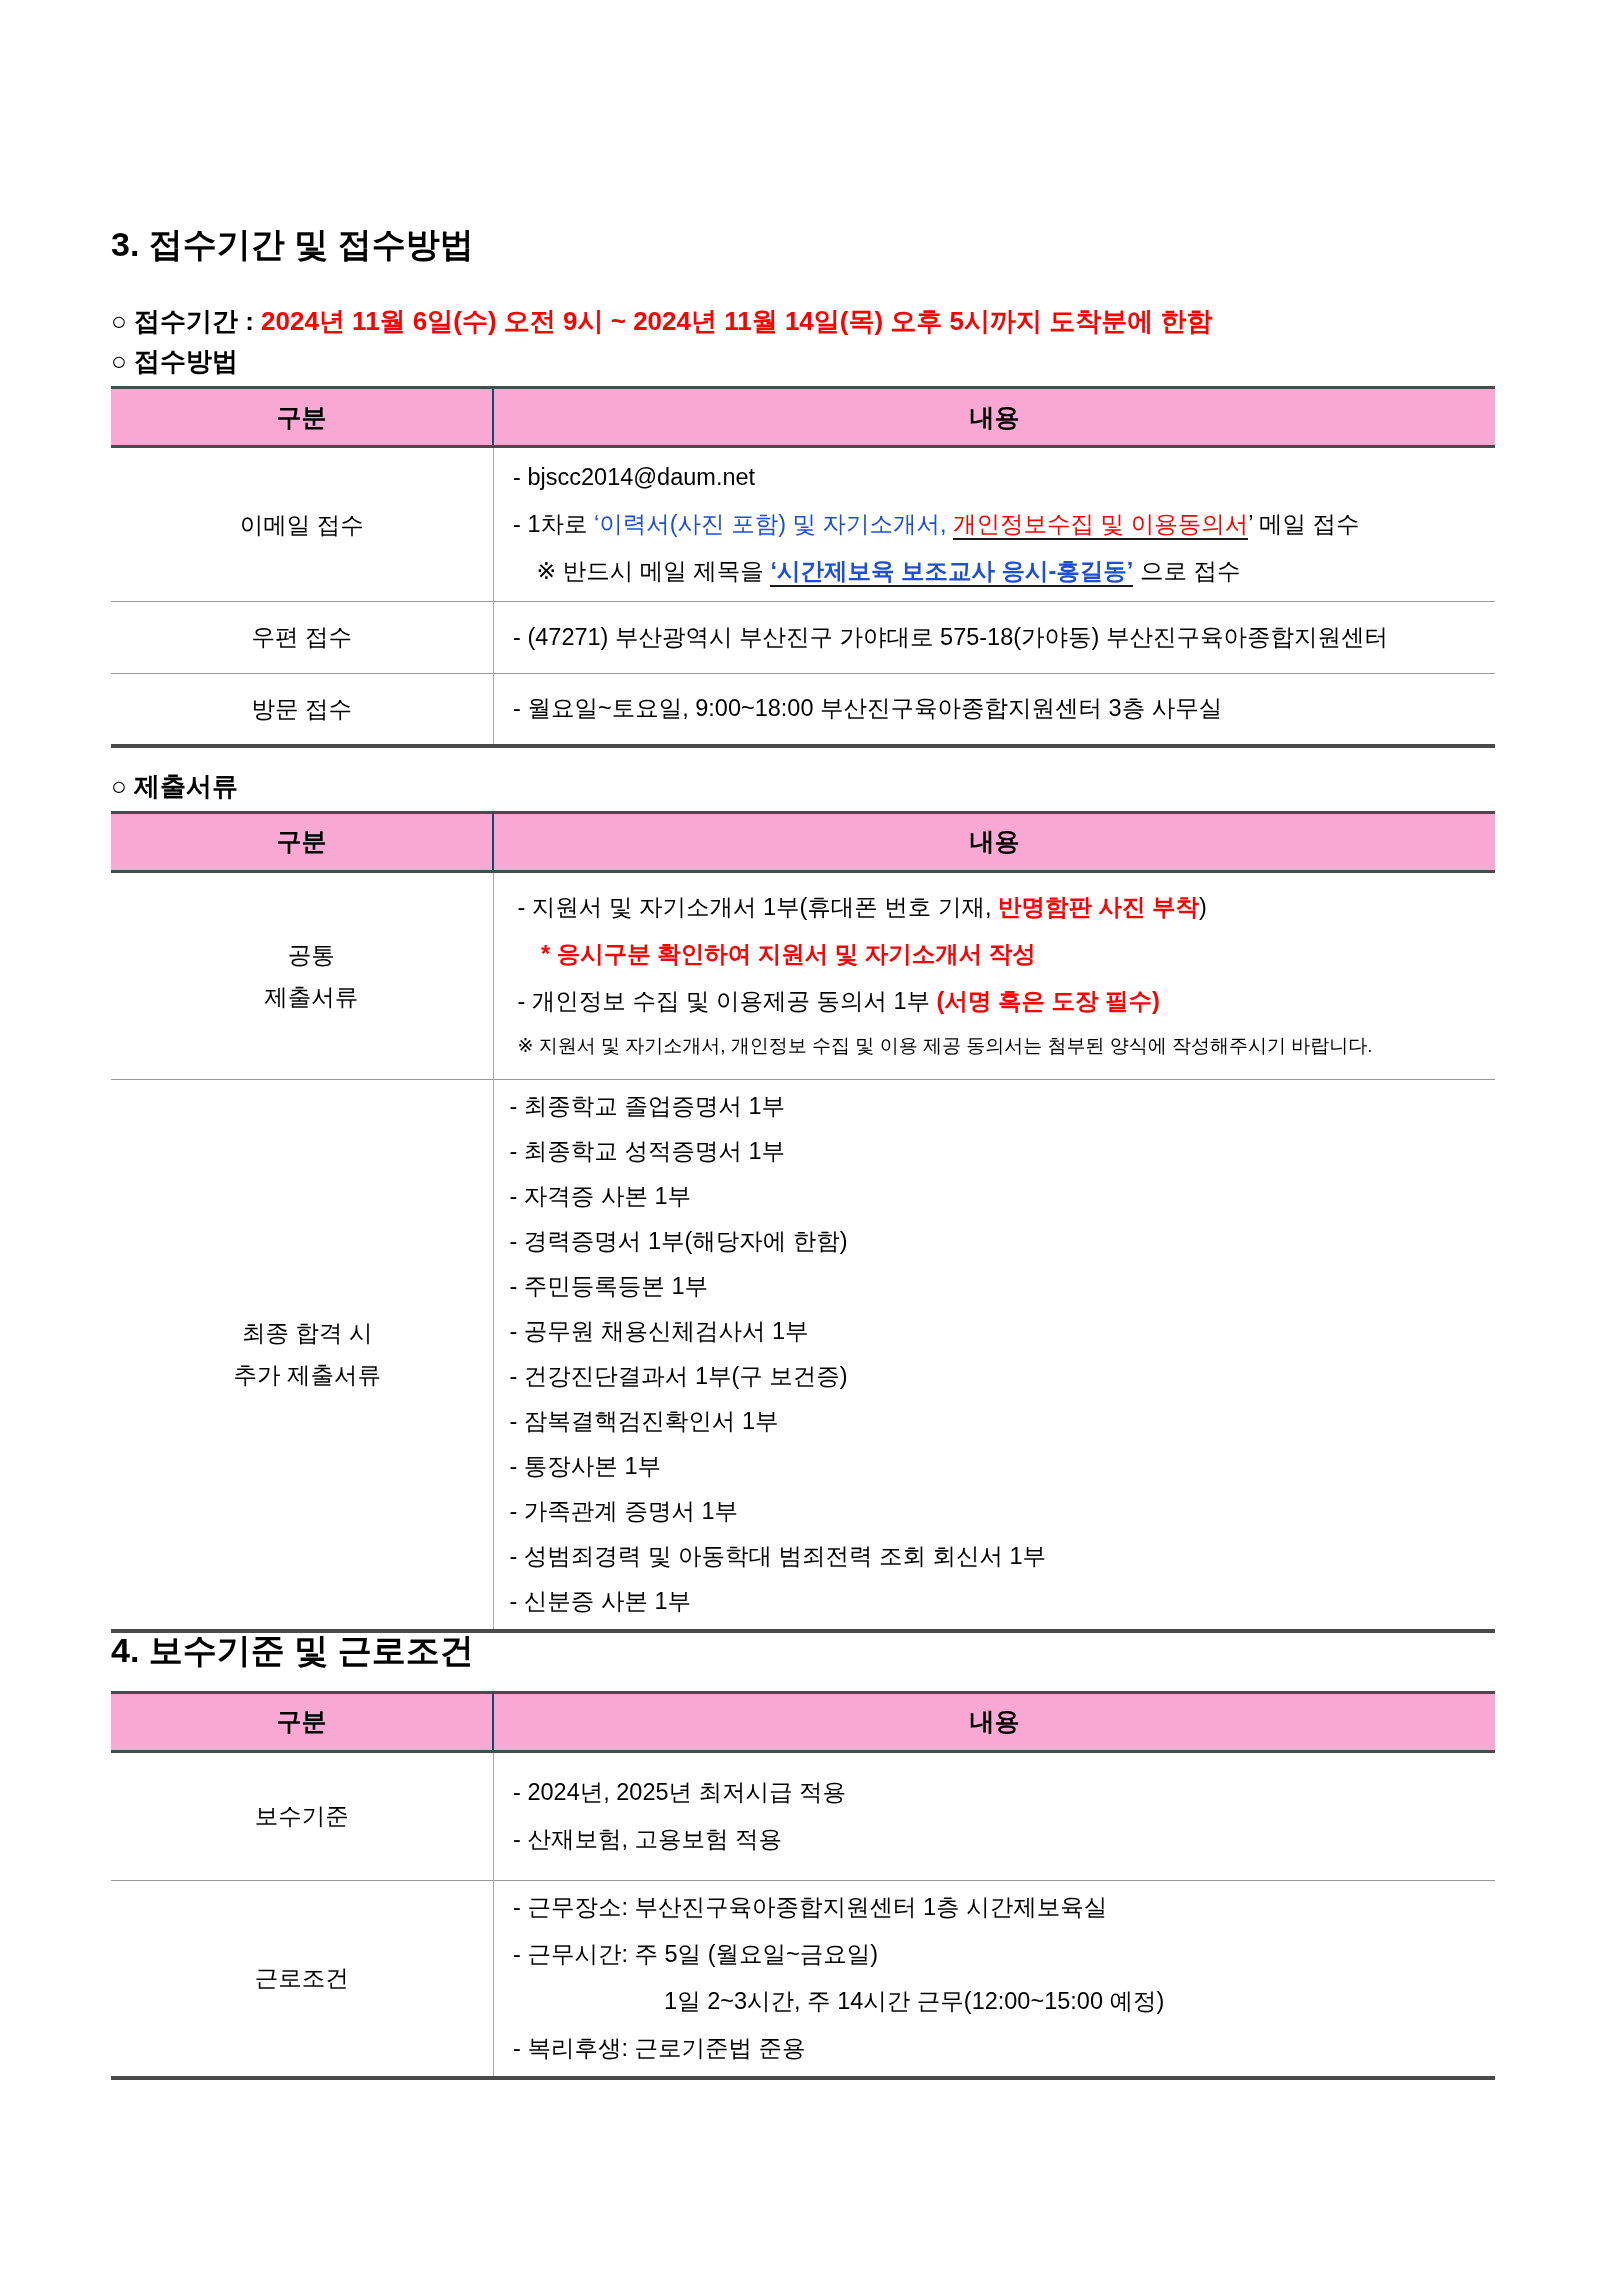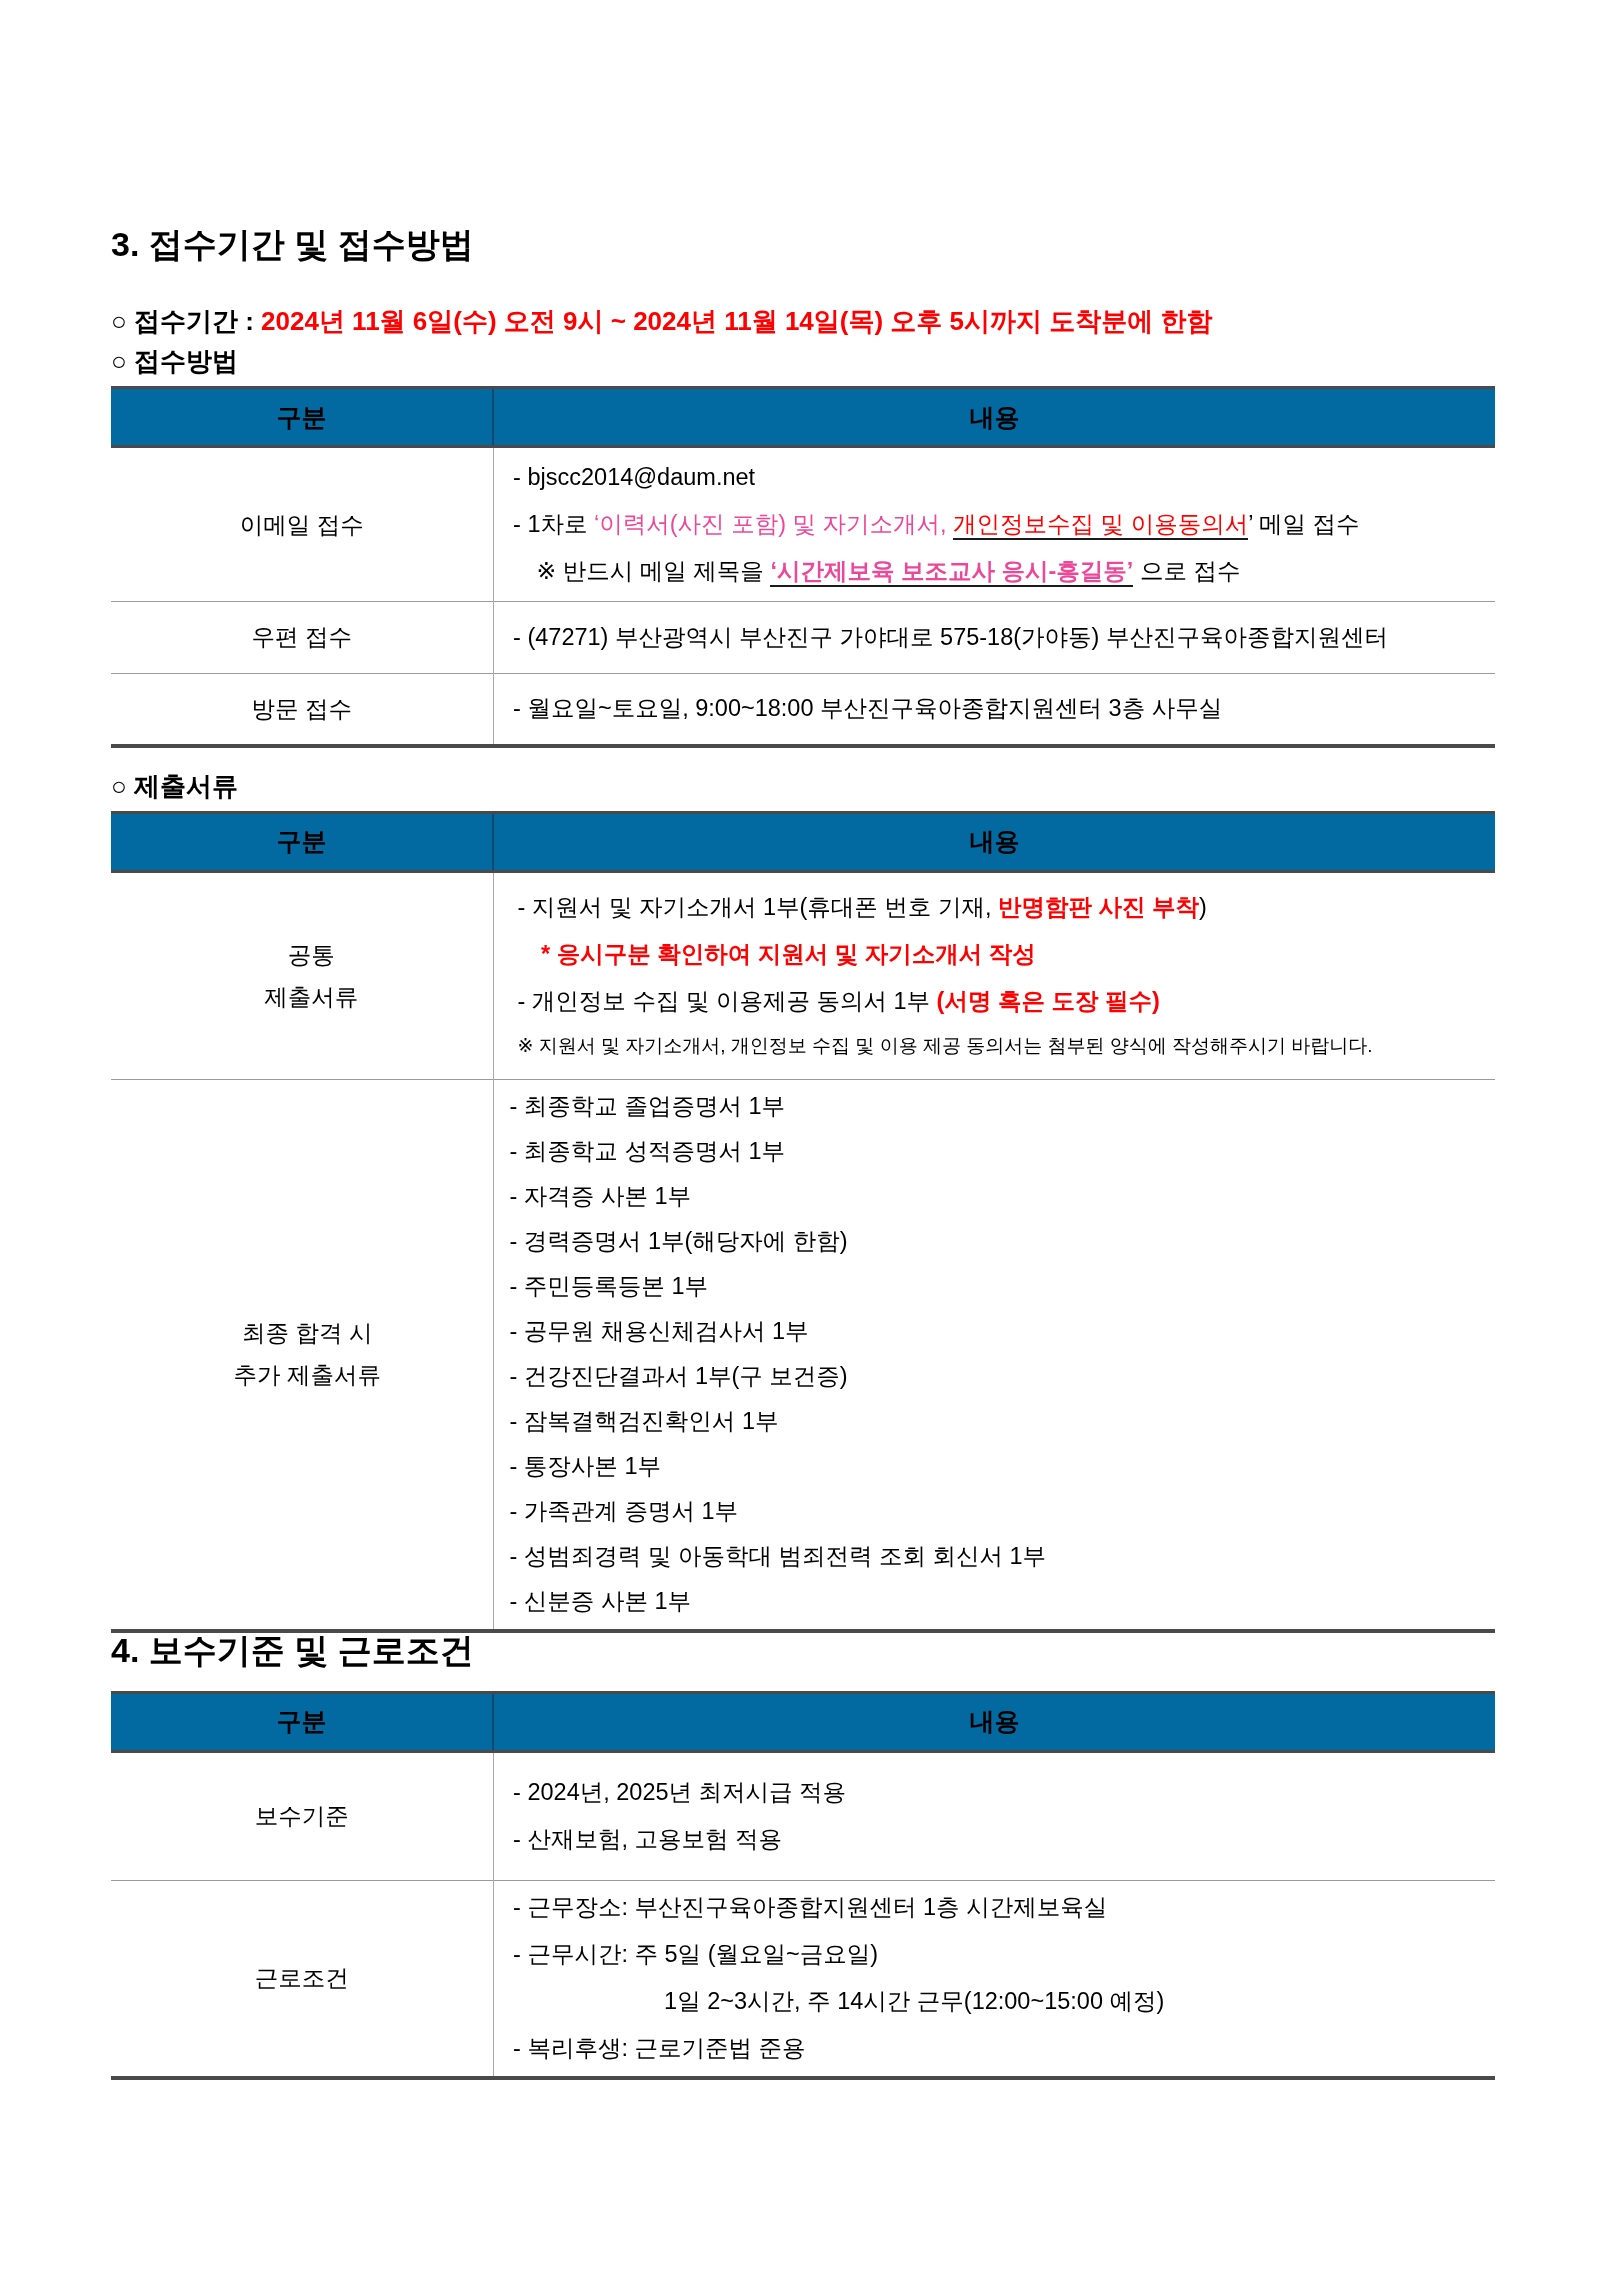--- a/index.html
+++ b/index.html
@@ -30,21 +30,21 @@
   table.doc-table {
     border-collapse: collapse; table-layout: fixed;
     width: 1384px; margin-top: 5.2px;
     border-top: 3.3px solid #4a4a4a;
     border-bottom: 4.6px solid #4a4a4a;
   }
   table.t3 { margin-top: 23.5px; }
   col.col-division { width: 382px; }
 
   thead th {
-    background: #0369a1;
+    background: #f9a8d4;
     font-size: 25px; font-weight: 700;
     height: 56px; text-align: center; vertical-align: middle;
     border-bottom: 3.3px solid #4a4a4a;
     padding: 0;
   }
   thead th.th-content { border-left: 2px solid #0c4a6e; }
 
   tbody tr + tr > td { border-top: 1.3px solid #9b9b9b; }
 
   td.label {
@@ -63,21 +63,21 @@
 
   tr.h-email td { height: 145px; }
   tr.h-mail  td { height: 63px;  }
   tr.h-visit td { height: 62px;  }
   tr.h-common td { height: 198px; padding-left: 24px; }
   tr.h-final td { height: 542px; padding-left: 16px; }
   tr.h-pay   td { height: 119px; }
   tr.h-work  td { height: 179px; }
 
   .red  { color: #ff0000; }
-  .blue { color: #ec4899; margin-top: 23px; }
+  .blue { color: #1d4ed8; margin-top: 23px; }
   .bold { font-weight: 700; }
   .uline { border-bottom: 2px solid #1a1a1a; padding-bottom: 0.7px; }
 
   .ind1 { padding-left: 23.5px; }
   .ind2 { padding-left: 151px; }
   .note { font-size: 19px; line-height: 42px; }
 </style>
 </head>
 <body>
 

